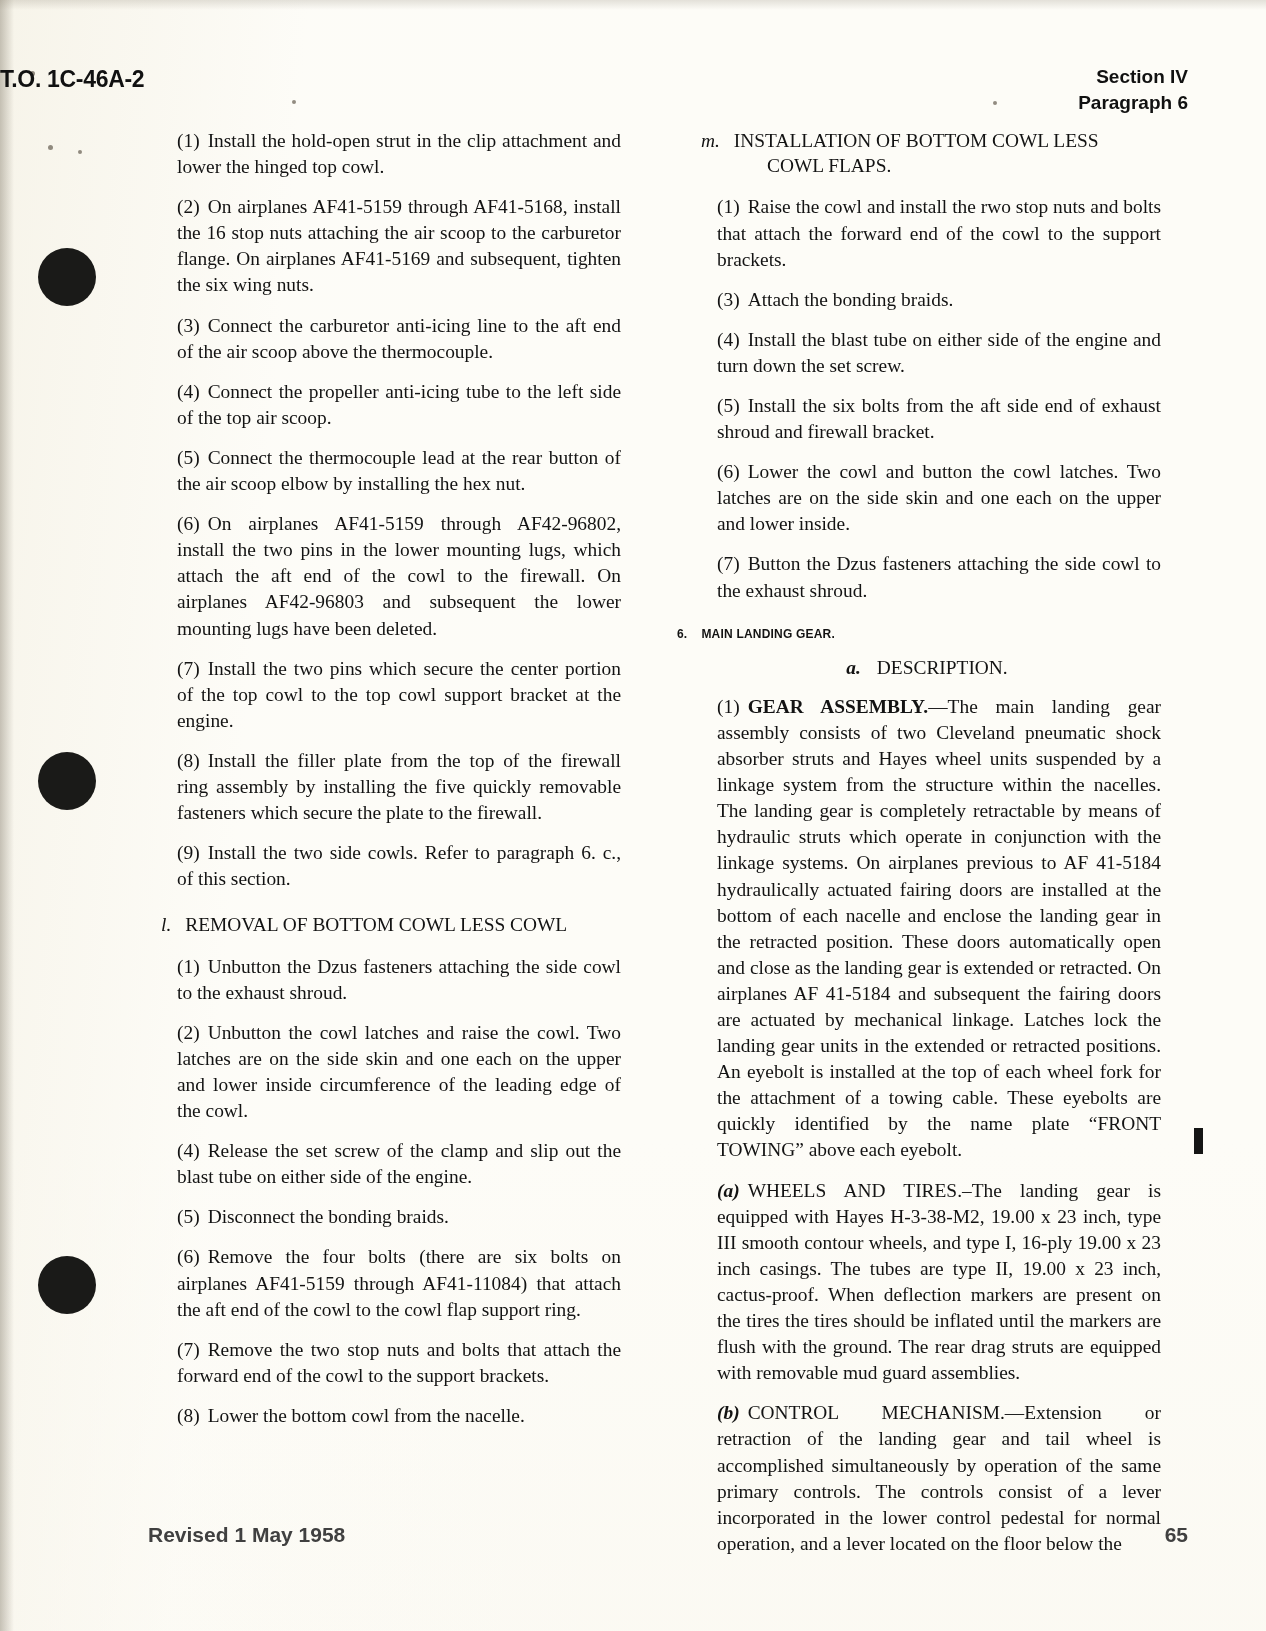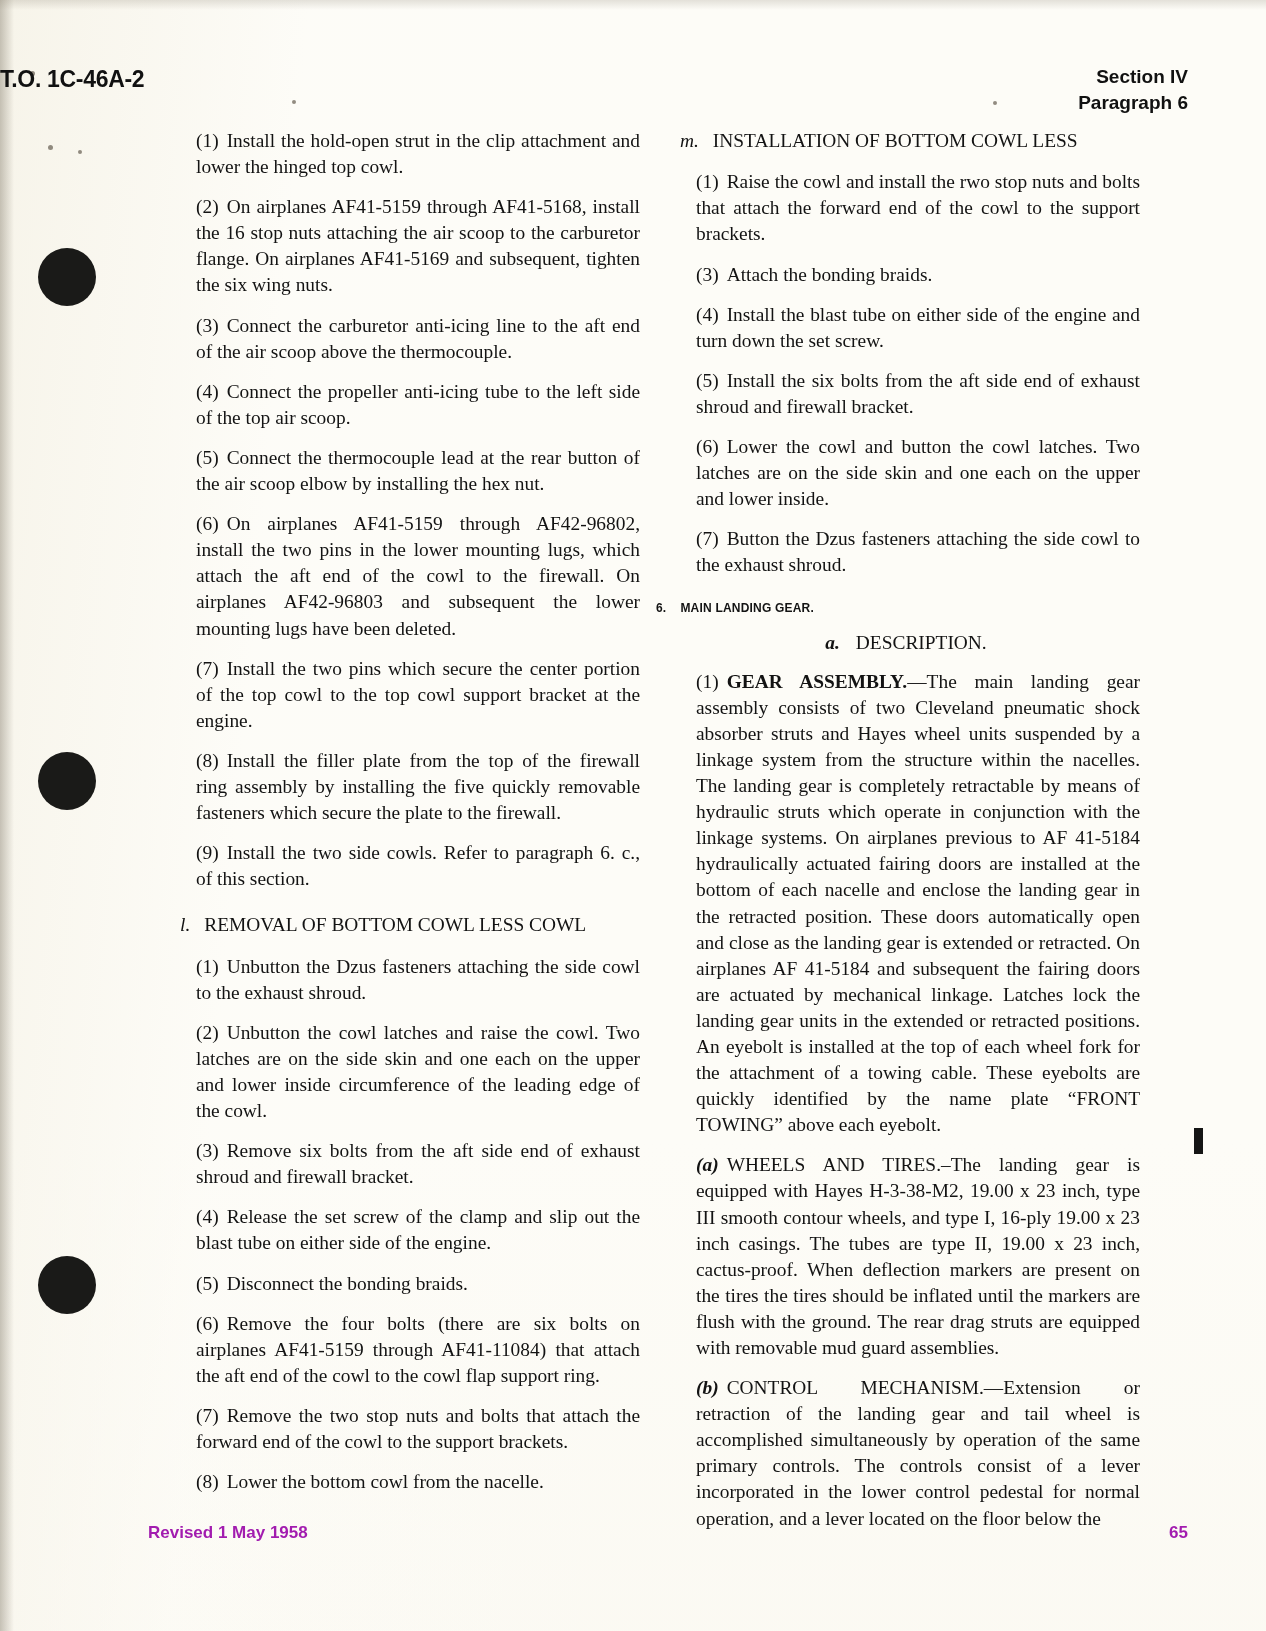--- a/index.html
+++ b/index.html
@@ -57,25 +57,25 @@
     font-weight: bold;
     font-size: 19px;
     line-height: 1.35;
     color: #111;
   }
 
   
   .columns {
     position: absolute;
     top: 128px;
-    left: 156px;
+    left: 137px;
     width: 1035px;
     height: 1340px;
     display: flex;
-    gap: 16px;
+    gap: 56px;
   }
   .col {
     width: 484px;
     font-size: 19.4px;
     line-height: 1.345;
     color: #131313;
     text-align: justify;
     text-justify: inter-word;
     hyphens: none;
   }
@@ -134,22 +134,22 @@
 
   
   .page-footer {
     position: absolute;
     left: 148px;
     right: 78px;
     bottom: 78px;
     height: 30px;
     font-family: "Liberation Sans", "DejaVu Sans", sans-serif;
     font-weight: bold;
-    font-size: 17px;
-    color: #a21caf;
+    font-size: 21px;
+    color: #404040;
   }
   .footer-left { position: absolute; left: 0; top: 0; }
   .footer-right { position: absolute; right: 0; top: 0; }
 
   
   .punch {
     position: absolute;
     width: 58px;
     height: 58px;
     border-radius: 50%;
@@ -240,38 +240,38 @@
       <p class="num"><span class="lbl">(9)</span><span>Install the two side cowls.  Refer to paragraph 6. c., of this section.</span></p>
 
       <div class="heading-sub">
         <span class="letter">l.</span><span>REMOVAL OF BOTTOM COWL LESS COWL</span>
       </div>
 
       <p class="num"><span class="lbl">(1)</span><span>Unbutton the Dzus fasteners attaching the side cowl to the exhaust shroud.</span></p>
 
       <p class="num"><span class="lbl">(2)</span><span>Unbutton the cowl latches and raise the cowl. Two latches are on the side skin and one each on the upper and lower inside circumference of the leading edge of the cowl.</span></p>
 
-      <p class="num"><span class="lbl">(3)</span><span>Remove six bolts from the aft side end of exhaust shroud and firewall bracket.</span></p>
 
       <p class="num"><span class="lbl">(4)</span><span>Release the set screw of the clamp and slip out the blast tube on either side of the engine.</span></p>
 
       <p class="num"><span class="lbl">(5)</span><span>Disconnect the bonding braids.</span></p>
 
       <p class="num"><span class="lbl">(6)</span><span>Remove the four bolts (there are six bolts on airplanes AF41-5159 through AF41-11084) that attach the aft end of the cowl to the cowl flap support ring.</span></p>
 
       <p class="num"><span class="lbl">(7)</span><span>Remove the two stop nuts and bolts that attach the forward end of the cowl to the support brackets.</span></p>
 
       <p class="num"><span class="lbl">(8)</span><span>Lower the bottom cowl from the nacelle.</span></p>
 
     </div>
 
     <div class="col">
 
       <div class="heading-sub" style="margin-top:0;">
         <span class="letter">m.</span><span>INSTALLATION OF BOTTOM COWL LESS</span>
+        <span class="cont">COWL FLAPS.</span>
       </div>
 
       <p class="num"><span class="lbl">(1)</span><span>Raise the cowl and install the rwo stop nuts and bolts that attach the forward end of the cowl to the support brackets.</span></p>
 
 
       <p class="num"><span class="lbl">(3)</span><span>Attach the bonding braids.</span></p>
 
       <p class="num"><span class="lbl">(4)</span><span>Install the blast tube on either side of the engine and turn down the set screw.</span></p>
 
       <p class="num"><span class="lbl">(5)</span><span>Install the six bolts from the aft side end of exhaust shroud and firewall bracket.</span></p>

